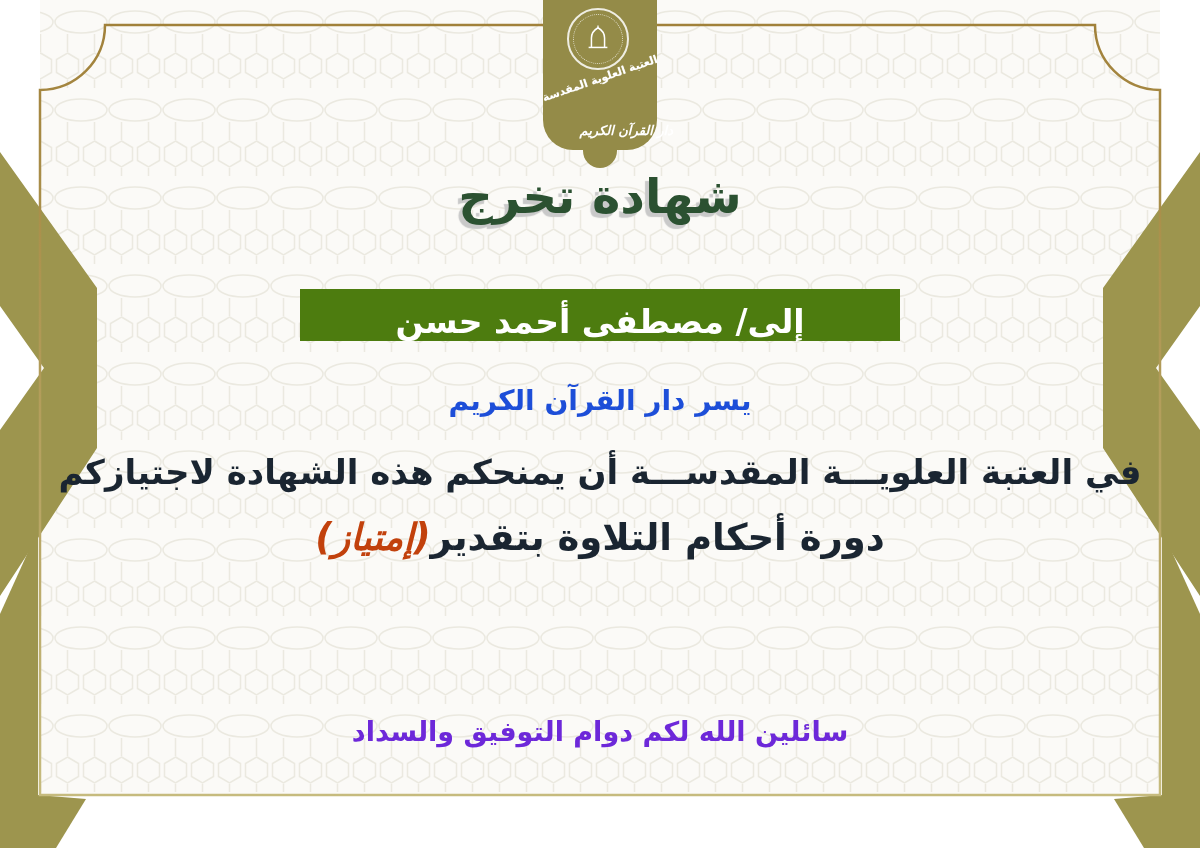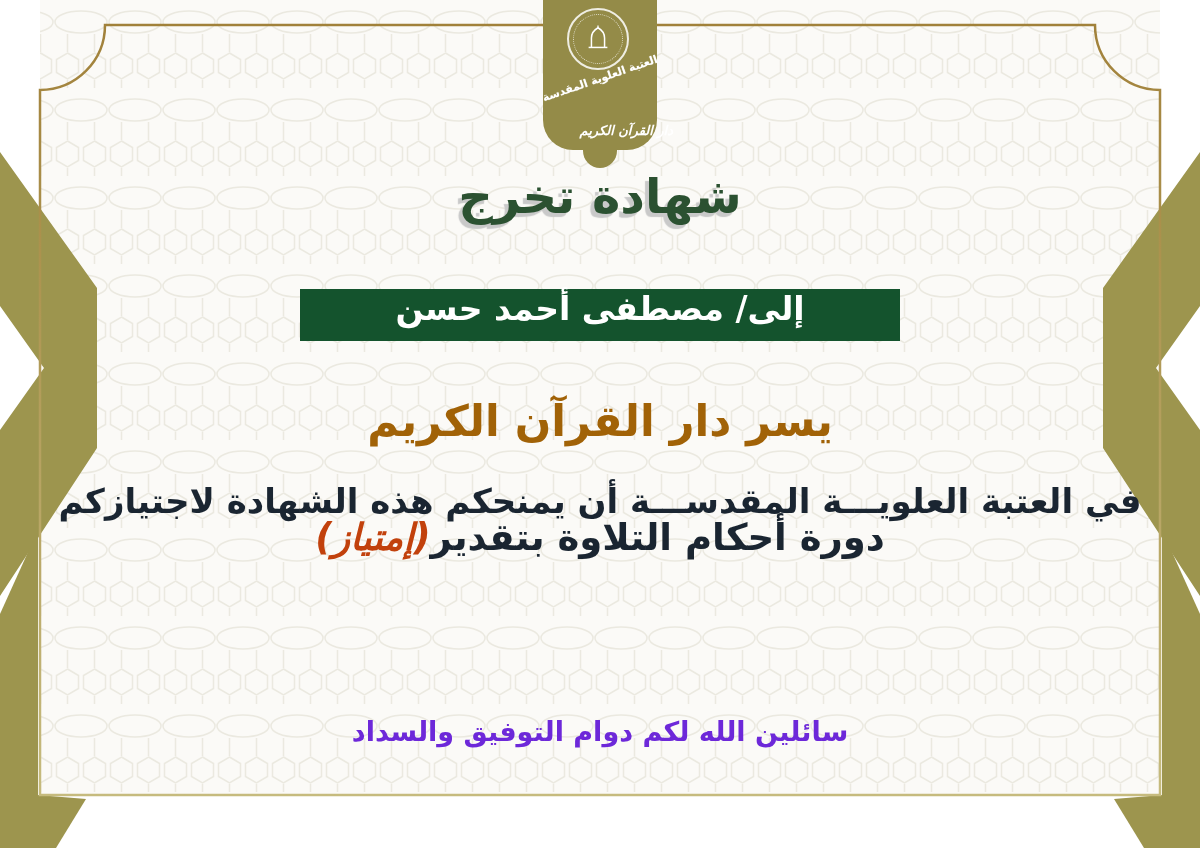--- a/index.html
+++ b/index.html
@@ -36,25 +36,25 @@
     color:#ffffff;font-weight:bold;font-size:13px;white-space:nowrap;font-style:italic;
   }
   
   .txt{position:absolute;left:0;width:100%;margin:0;text-align:center;z-index:2;font-weight:bold;}
   .title{
     top:168px;font-size:48px;color:#2b5131;
     text-shadow:-4px 4px 1px #c9c9c9;
   }
   .banner{
     position:absolute;z-index:2;left:300px;top:289px;width:600px;height:52px;
-    background:#14532d;display:flex;align-items:flex-start;justify-content:center;
+    background:#4d7c0f;display:flex;align-items:flex-end;justify-content:center;
   }
   .banner span{color:#ffffff;font-weight:bold;font-size:33px;white-space:nowrap;}
-  .l1{top:396px;font-size:43px;color:#a16207;}
-  .l2{top:452px;font-size:34px;color:#1a2531;margin-top:29px;}
+  .l1{top:384px;font-size:28px;color:#1d4ed8;}
+  .l2{top:452px;font-size:34px;color:#1a2531;}
   .l3{top:516px;font-size:37px;}
   .navy{color:#1a2531;}
   .green{color:#c2410c;font-style:italic;}
   .l4{top:600px;font-size:30px;color:#1a2531;}
   .closing{top:716px;font-size:27px;color:#6d28d9;}
 </style>
 </head>
 <body>
 
 <div class="canvas">

